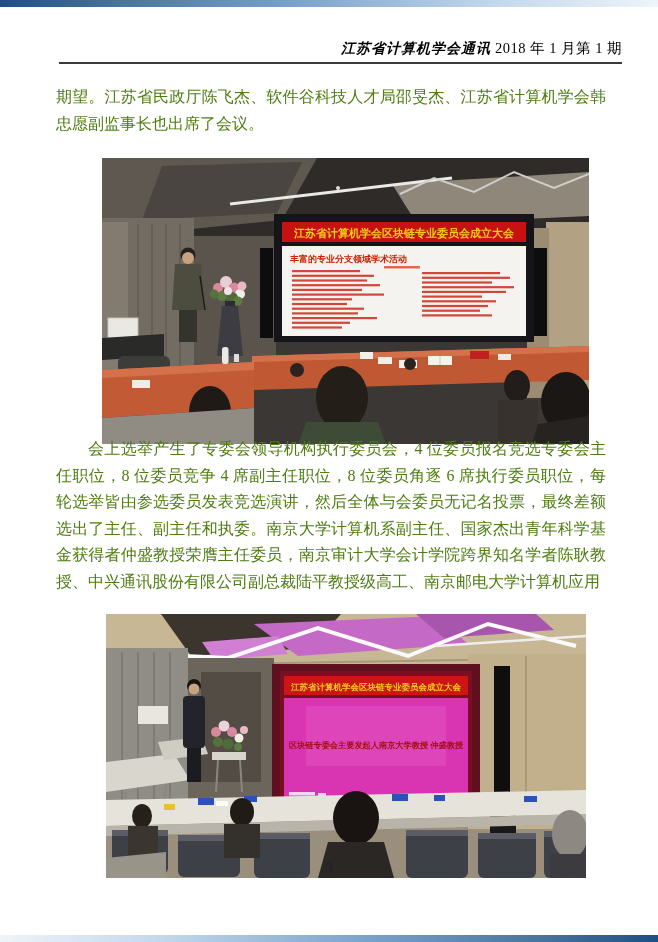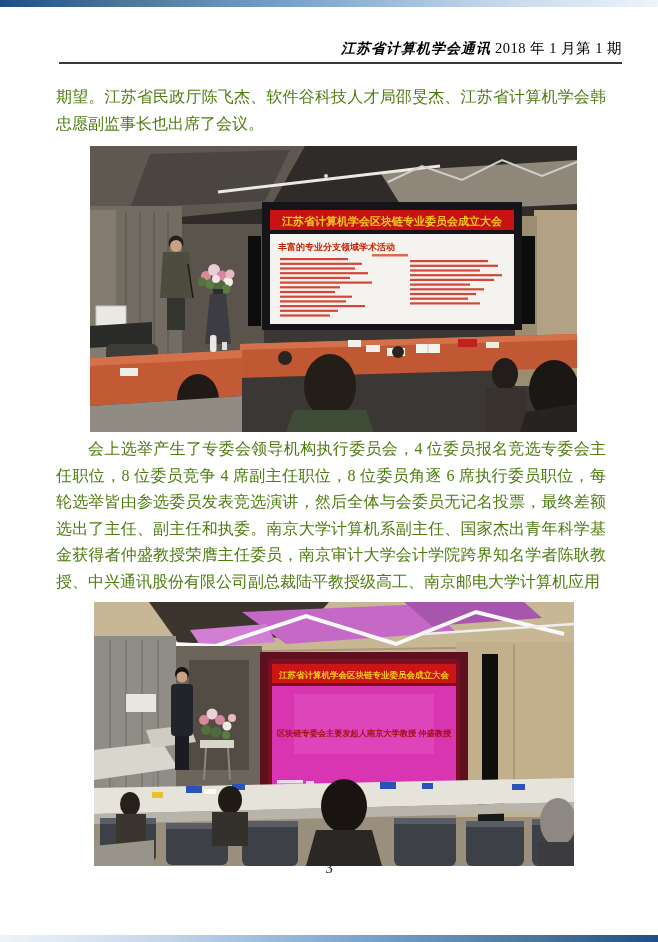--- a/index.html
+++ b/index.html
@@ -17,21 +17,21 @@
     font-style:italic;font-weight:bold;font-size:14px;letter-spacing:1px;}
   .journal-issue{font-family:"Liberation Serif",serif;font-size:14.5px;letter-spacing:.5px;}
   .header-rule{position:absolute;left:59px;top:62px;width:563px;height:2px;background:#3a3a3a;}
 
   .para{position:absolute;left:56px;width:550px;margin:0;
     font-size:16px;line-height:26.6px;color:#4d7c0f;
     text-align:justify;text-justify:inter-ideograph;}
   .p1{top:84px;}
   .p2{top:436px;text-indent:2em;font-family:Liberation Serif, serif;}
 
-  .photo{position:absolute;margin:4px;padding:0;}
+  .photo{position:absolute;margin:16px;padding:0;}
   .photo svg{display:block;width:100%;height:100%;}
   .photo1{left:86px;top:142px;width:487px;height:286px;}
   .photo2{left:90px;top:598px;width:480px;height:264px;}
 
   .page-number{position:absolute;left:0;top:860px;width:658px;
     text-align:center;font-size:15px;color:#222;}
 
   .scr-banner{font-family:"Liberation Sans",sans-serif;font-weight:bold;}
 </style>
 </head>

